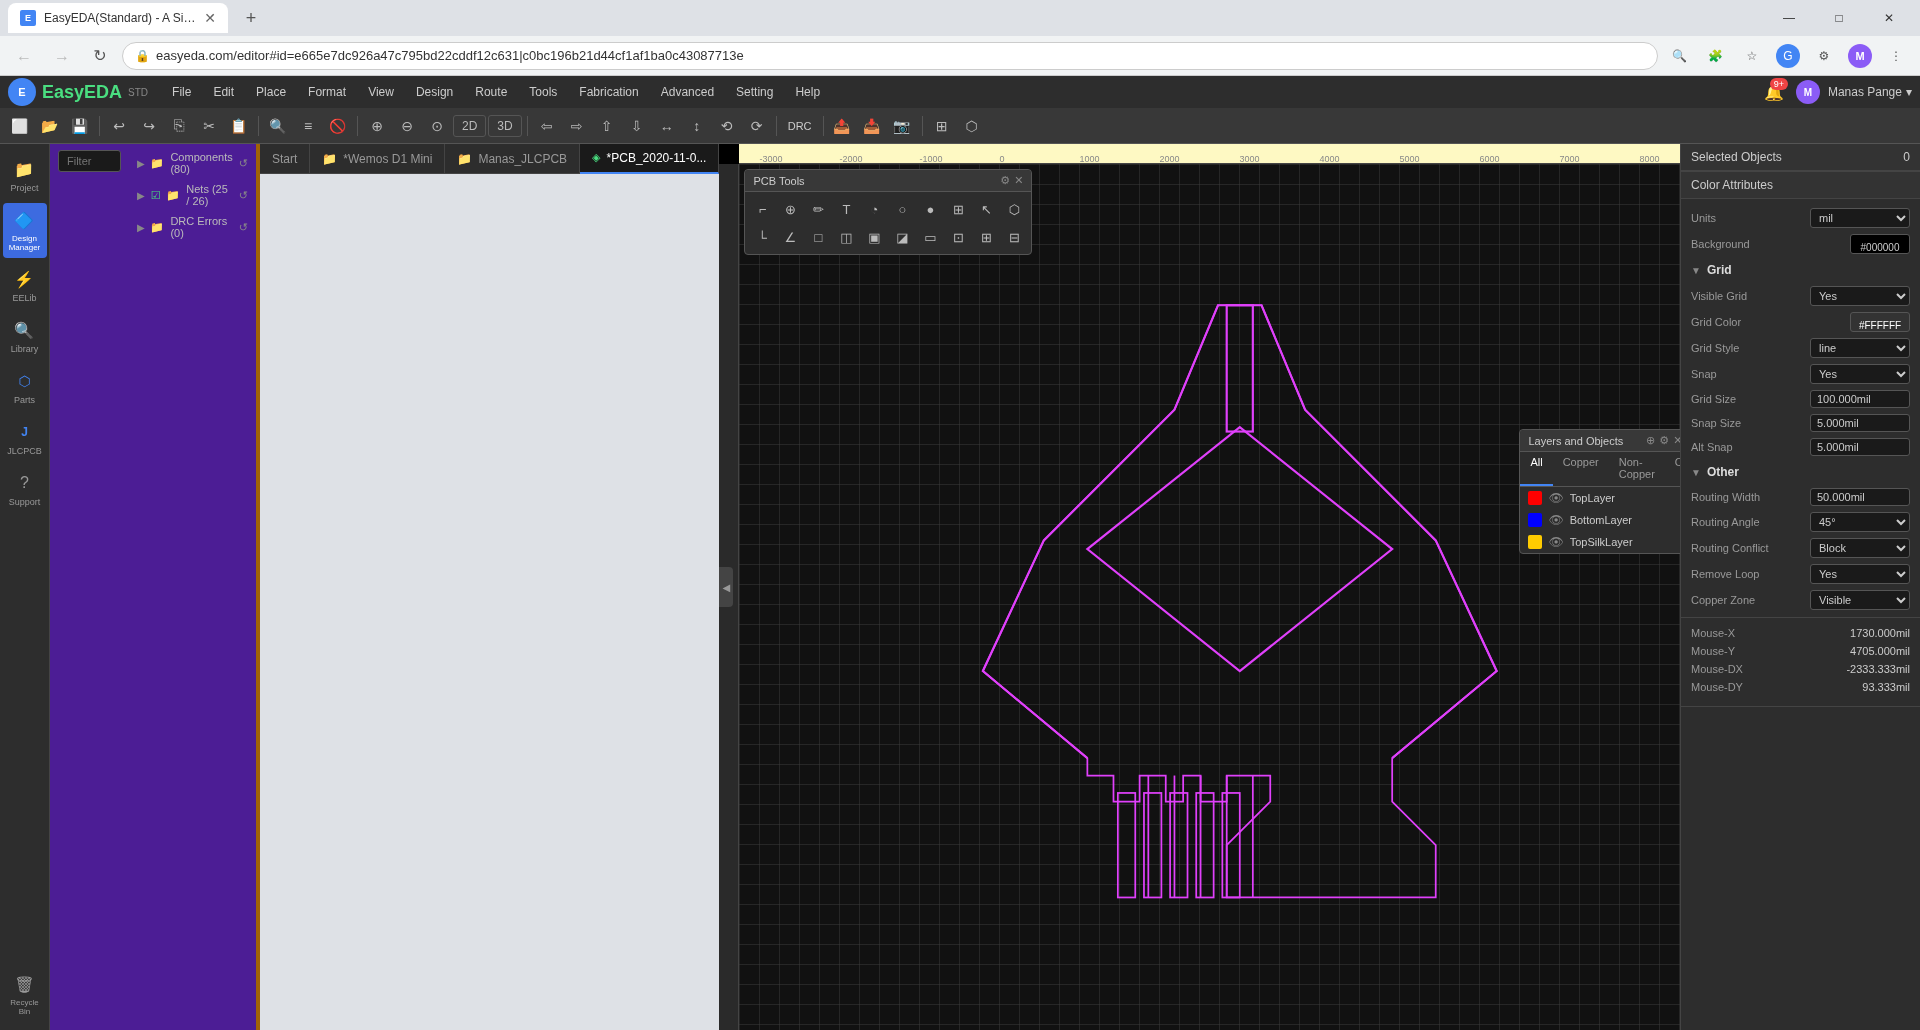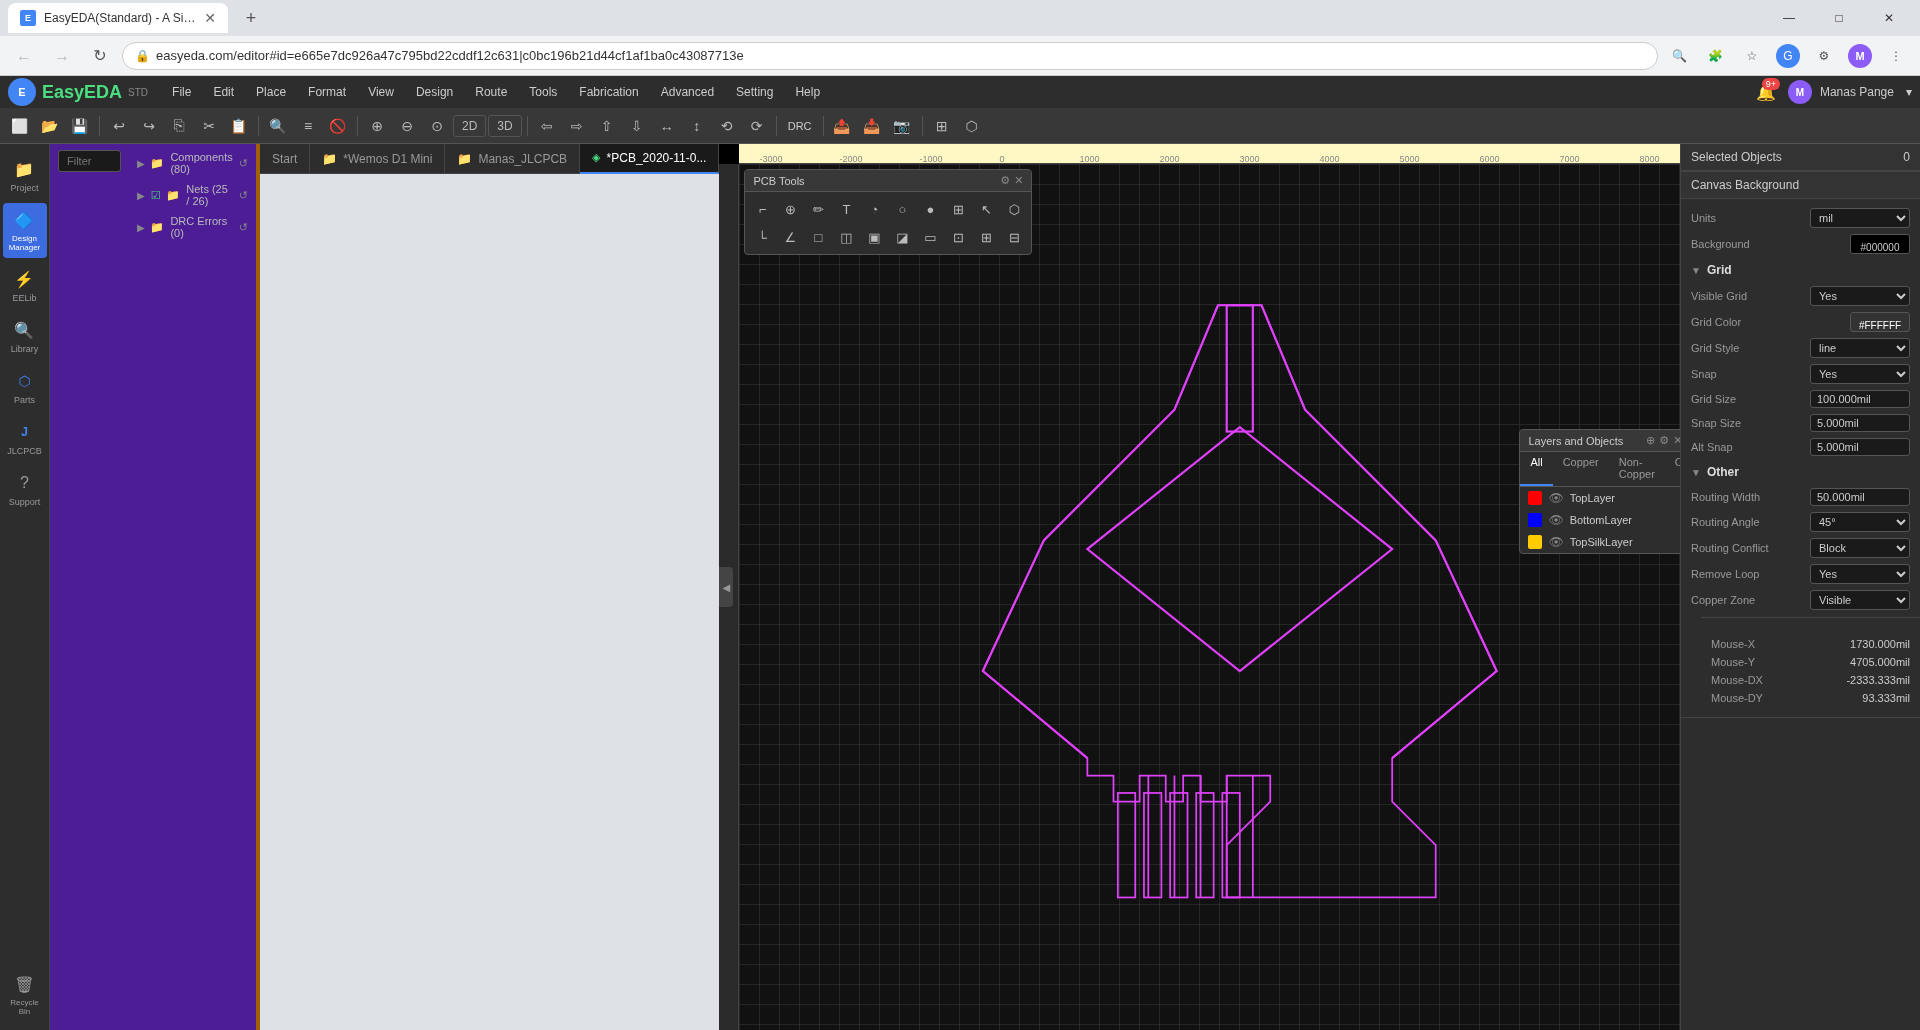--- a/index.html
+++ b/index.html
@@ -24,21 +24,21 @@
     .browser-action-btn { width: 32px; height: 32px; display: flex; align-items: center; justify-content: center; border-radius: 50%; cursor: pointer; color: #555; }
 
     
     .app { display: flex; flex-direction: column; flex: 1; overflow: hidden; }
     .menubar { background: #2d2d2d; height: 32px; display: flex; align-items: center; padding: 0 8px; gap: 2px; }
     .menubar-logo { display: flex; align-items: center; gap: 6px; margin-right: 12px; }
     .menubar-item { padding: 4px 10px; color: #ccc; cursor: pointer; border-radius: 3px; font-size: 12px; }
     .menubar-right { margin-left: auto; display: flex; align-items: center; gap: 8px; }
     .notif-btn { position: relative; width: 28px; height: 28px; display: flex; align-items: center; justify-content: center; cursor: pointer; }
     .notif-badge { position: absolute; top: 0; right: 0; background: #ef4444; color: #fff; border-radius: 10px; font-size: 9px; padding: 1px 4px; }
-    .user-btn { display: flex; align-items: flex-end; gap: 12px; cursor: pointer; color: #ccc; font-size: 12px; }
+    .user-btn { display: flex; align-items: flex-end; gap: 4px; cursor: pointer; color: #ccc; font-size: 12px; }
     .user-avatar { width: 24px; height: 24px; border-radius: 50%; background: #8b5cf6; color: #fff; display: flex; align-items: center; justify-content: center; font-size: 10px; font-weight: bold; }
 
     .toolbar { background: #383838; height: 36px; display: flex; align-items: center; padding: 0 6px; gap: 2px; border-bottom: 1px solid #555; flex-wrap: nowrap; }
     .toolbar-btn { width: 28px; height: 28px; display: flex; align-items: center; justify-content: center; color: #bbb; cursor: pointer; border-radius: 3px; font-size: 14px; }
     .toolbar-sep { width: 1px; height: 20px; background: #555; margin: 0 3px; }
     .toolbar-text-btn { padding: 3px 8px; color: #bbb; cursor: pointer; border-radius: 3px; font-size: 12px; border: 1px solid #555; }
 
     
     .main-area { display: flex; flex: 1; overflow: hidden; }
 
@@ -472,21 +472,21 @@
 
         <div class="right-section">
           <div class="right-panel-header">
             <span>Selected Objects</span>
             <span>0</span>
           </div>
         </div>
 
         <div class="right-section">
           <div class="right-panel-header">
-            <span>Canvas Background</span>
+            <span>Color Attributes</span>
           </div>
           <div class="right-section-body">
 
             <div class="prop-row">
               <span class="prop-label">Units</span>
               <select class="prop-select">
                 <option>mil</option>
                 <option>mm</option>
               </select>
             </div>
@@ -586,21 +586,21 @@
             </div>
 
             <div class="prop-row">
               <span class="prop-label">Copper Zone</span>
               <select class="prop-select">
                 <option>Visible</option>
                 <option>Hidden</option>
               </select>
             </div>
 
-            <div class="coords-section" style="border-top:1px solid #444; margin-top:4px; padding-top:17px;margin-left:20px;">
+            <div class="coords-section" style="border-top:1px solid #444; margin-top:4px; padding-top:6px;">
               <div class="prop-row">
                 <span class="prop-label">Mouse-X</span>
                 <span class="prop-value">1730.000mil</span>
               </div>
               <div class="prop-row">
                 <span class="prop-label">Mouse-Y</span>
                 <span class="prop-value">4705.000mil</span>
               </div>
               <div class="prop-row">
                 <span class="prop-label">Mouse-DX</span>

